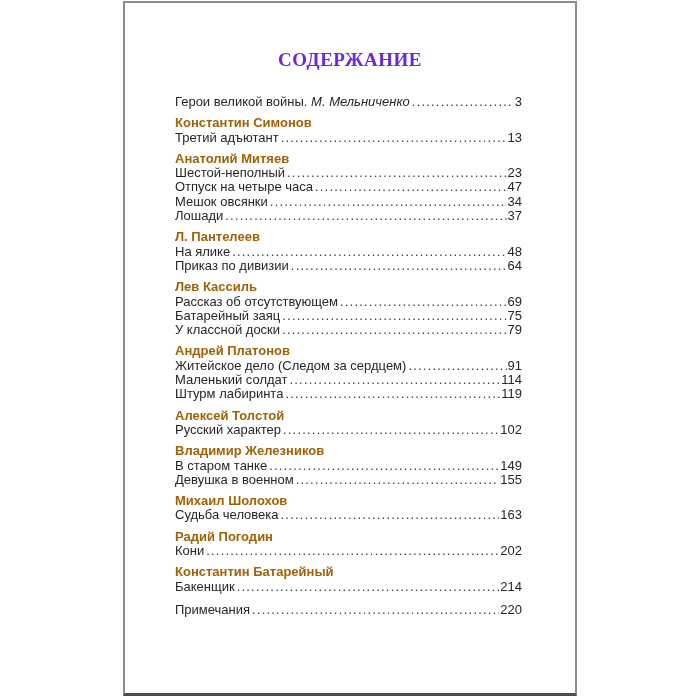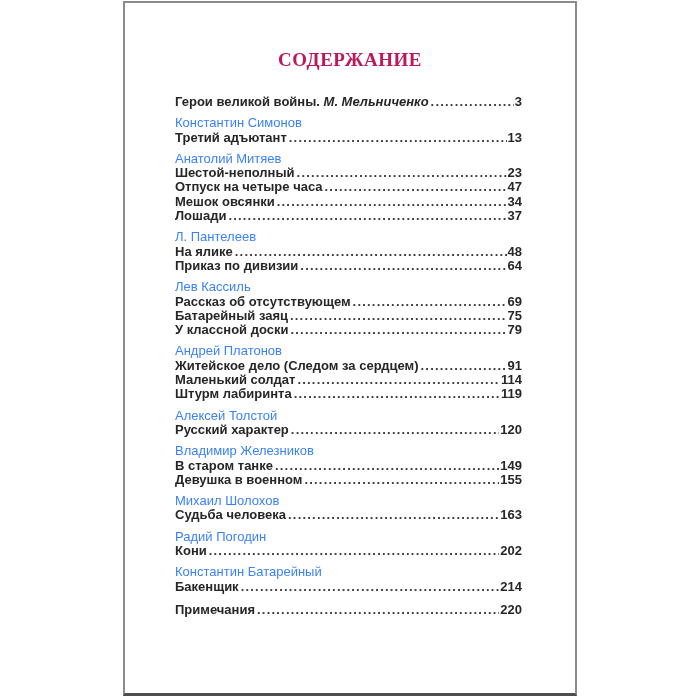--- a/index.html
+++ b/index.html
@@ -24,32 +24,31 @@
     border-bottom: 3px solid #4d4d4d;
   }
   .title {
     margin: 46px 0 0 0;
     text-align: center;
     font-family: "Liberation Serif", serif;
     font-weight: bold;
     font-size: 19px;
     line-height: 22px;
     letter-spacing: 0.5px;
-    color: #be185d;
+    color: #6d28d9;
   }
   .content {
     margin: 24px 53px 0 50px;
     font-size: 13px;
     line-height: 14.3px;
     color: #262626;
   }
   .row {
     display: flex;
     align-items: flex-end;
-    font-weight: bold;
   }
   .label { white-space: nowrap; }
   .italic { font-style: italic; }
   .leader {
     flex: 1 1 auto;
     overflow: hidden;
     white-space: nowrap;
     margin-left: 2px;
     min-width: 6px;
     color: #3a3a3a;
@@ -57,22 +56,22 @@
   .leader::after {
     content: "................................................................................................................................................................";
     letter-spacing: 1.2px;
   }
   .pagenum {
     white-space: nowrap;
     padding-left: 1px;
   }
   .group { margin-top: 7px; }
   .author {
-    font-weight: normal;
-    color: #3b82f6;
+    font-weight: bold;
+    color: #a16207;
   }
   .appendix { margin-top: 9px; }
 </style>
 </head>
 <body>
 
 <div class="sheet">
   <h1 class="title">СОДЕРЖАНИЕ</h1>
 
   <div class="content">
@@ -162,21 +161,21 @@
             <span class="label">Штурм лабиринта</span>
             <span class="leader"></span>
             <span class="pagenum">119</span>
           </div>
         </div>
         <div class="group">
           <div class="author">Алексей Толстой</div>
           <div class="row">
             <span class="label">Русский характер</span>
             <span class="leader"></span>
-            <span class="pagenum">120</span>
+            <span class="pagenum">102</span>
           </div>
         </div>
         <div class="group">
           <div class="author">Владимир Железников</div>
           <div class="row">
             <span class="label">В старом танке</span>
             <span class="leader"></span>
             <span class="pagenum">149</span>
           </div>
           <div class="row">

